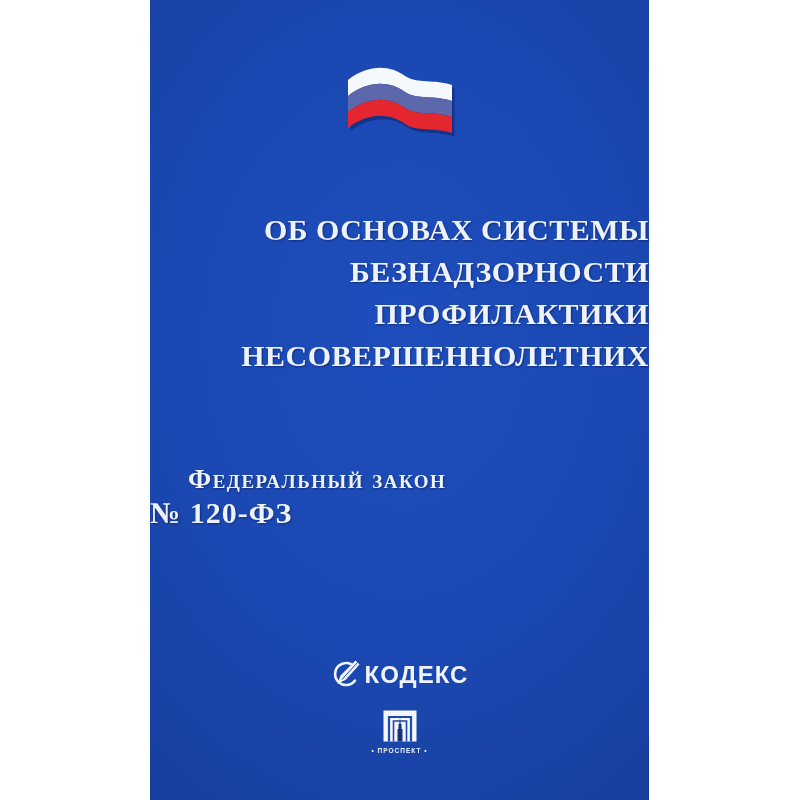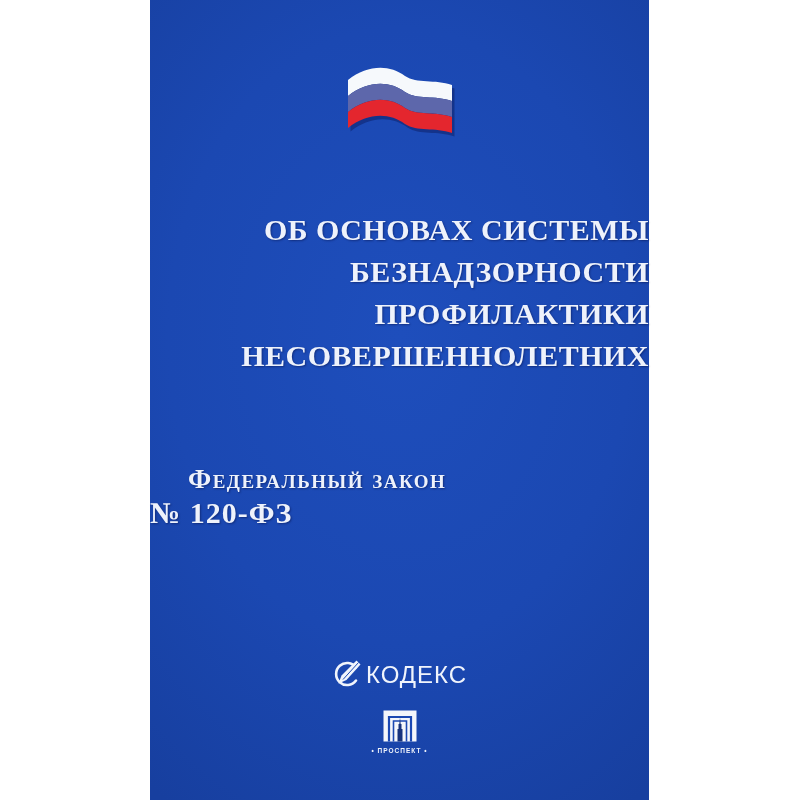--- a/index.html
+++ b/index.html
@@ -80,21 +80,21 @@
     left: 0;
     width: 100%;
     display: flex;
     align-items: center;
     justify-content: center;
     gap: 4px;
   }
   .kodeks-label {
     font-family: "Liberation Sans", sans-serif;
     font-size: 24px;
-    font-weight: normal;
+    font-weight: bold;
     letter-spacing: 1px;
     color: #f0f4fc;
   }
   .prospekt-logo {
     position: absolute;
     top: 710px;
     left: 0;
     width: 100%;
     text-align: center;
   }

